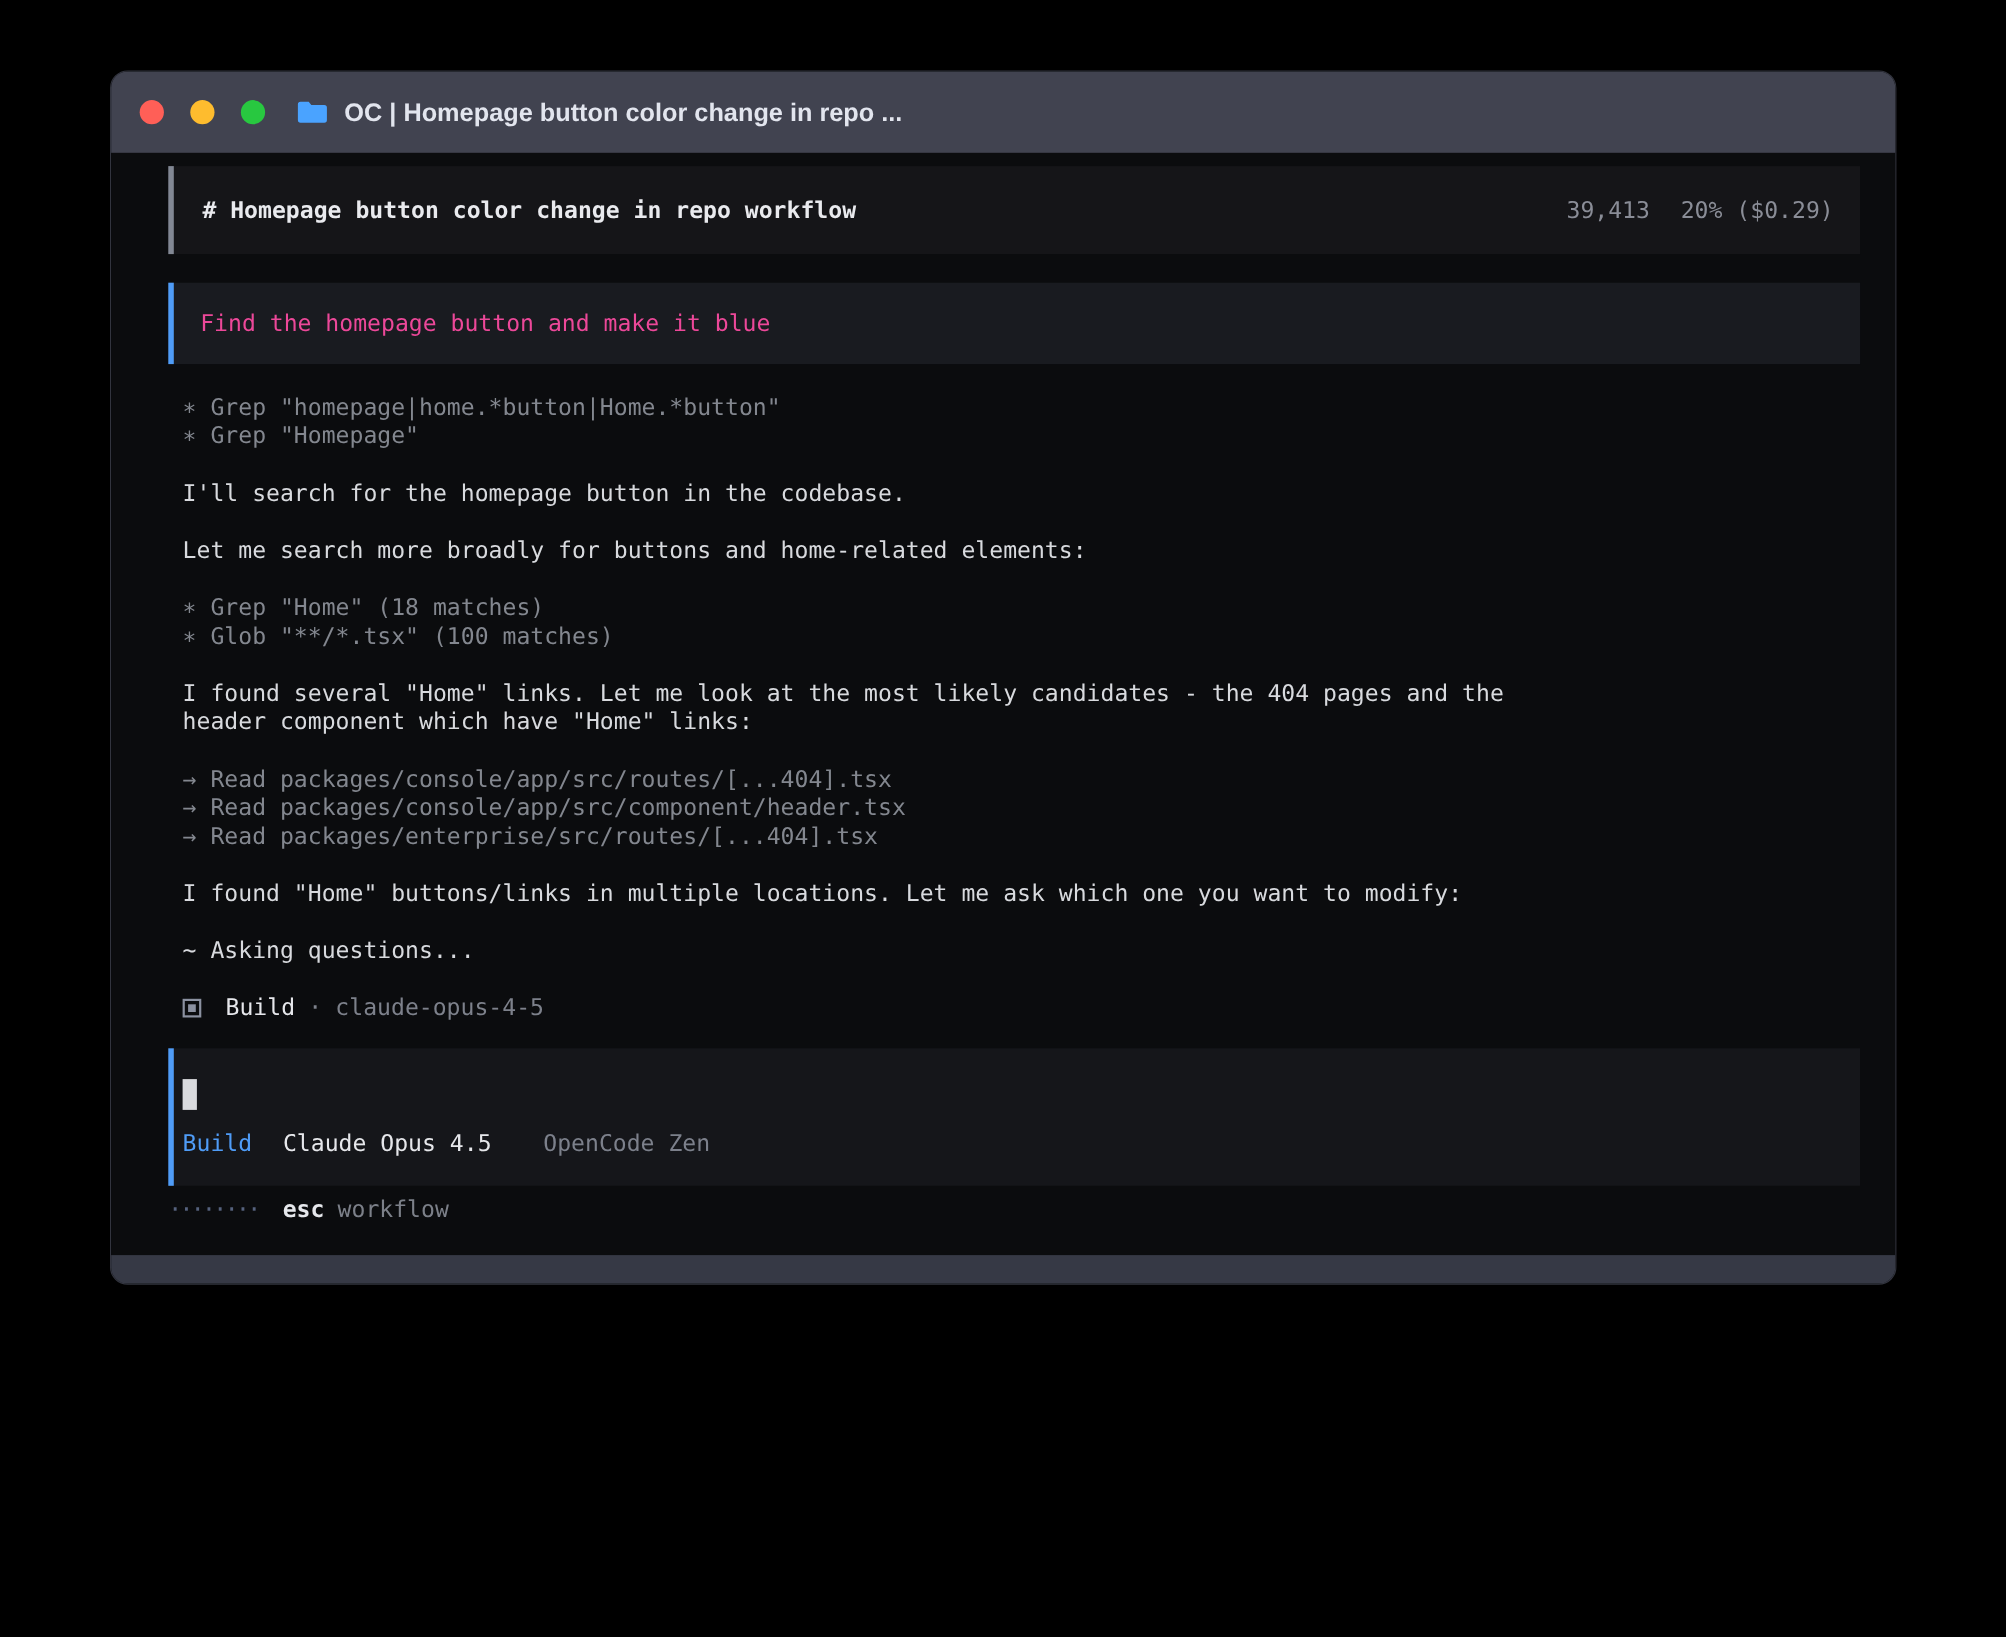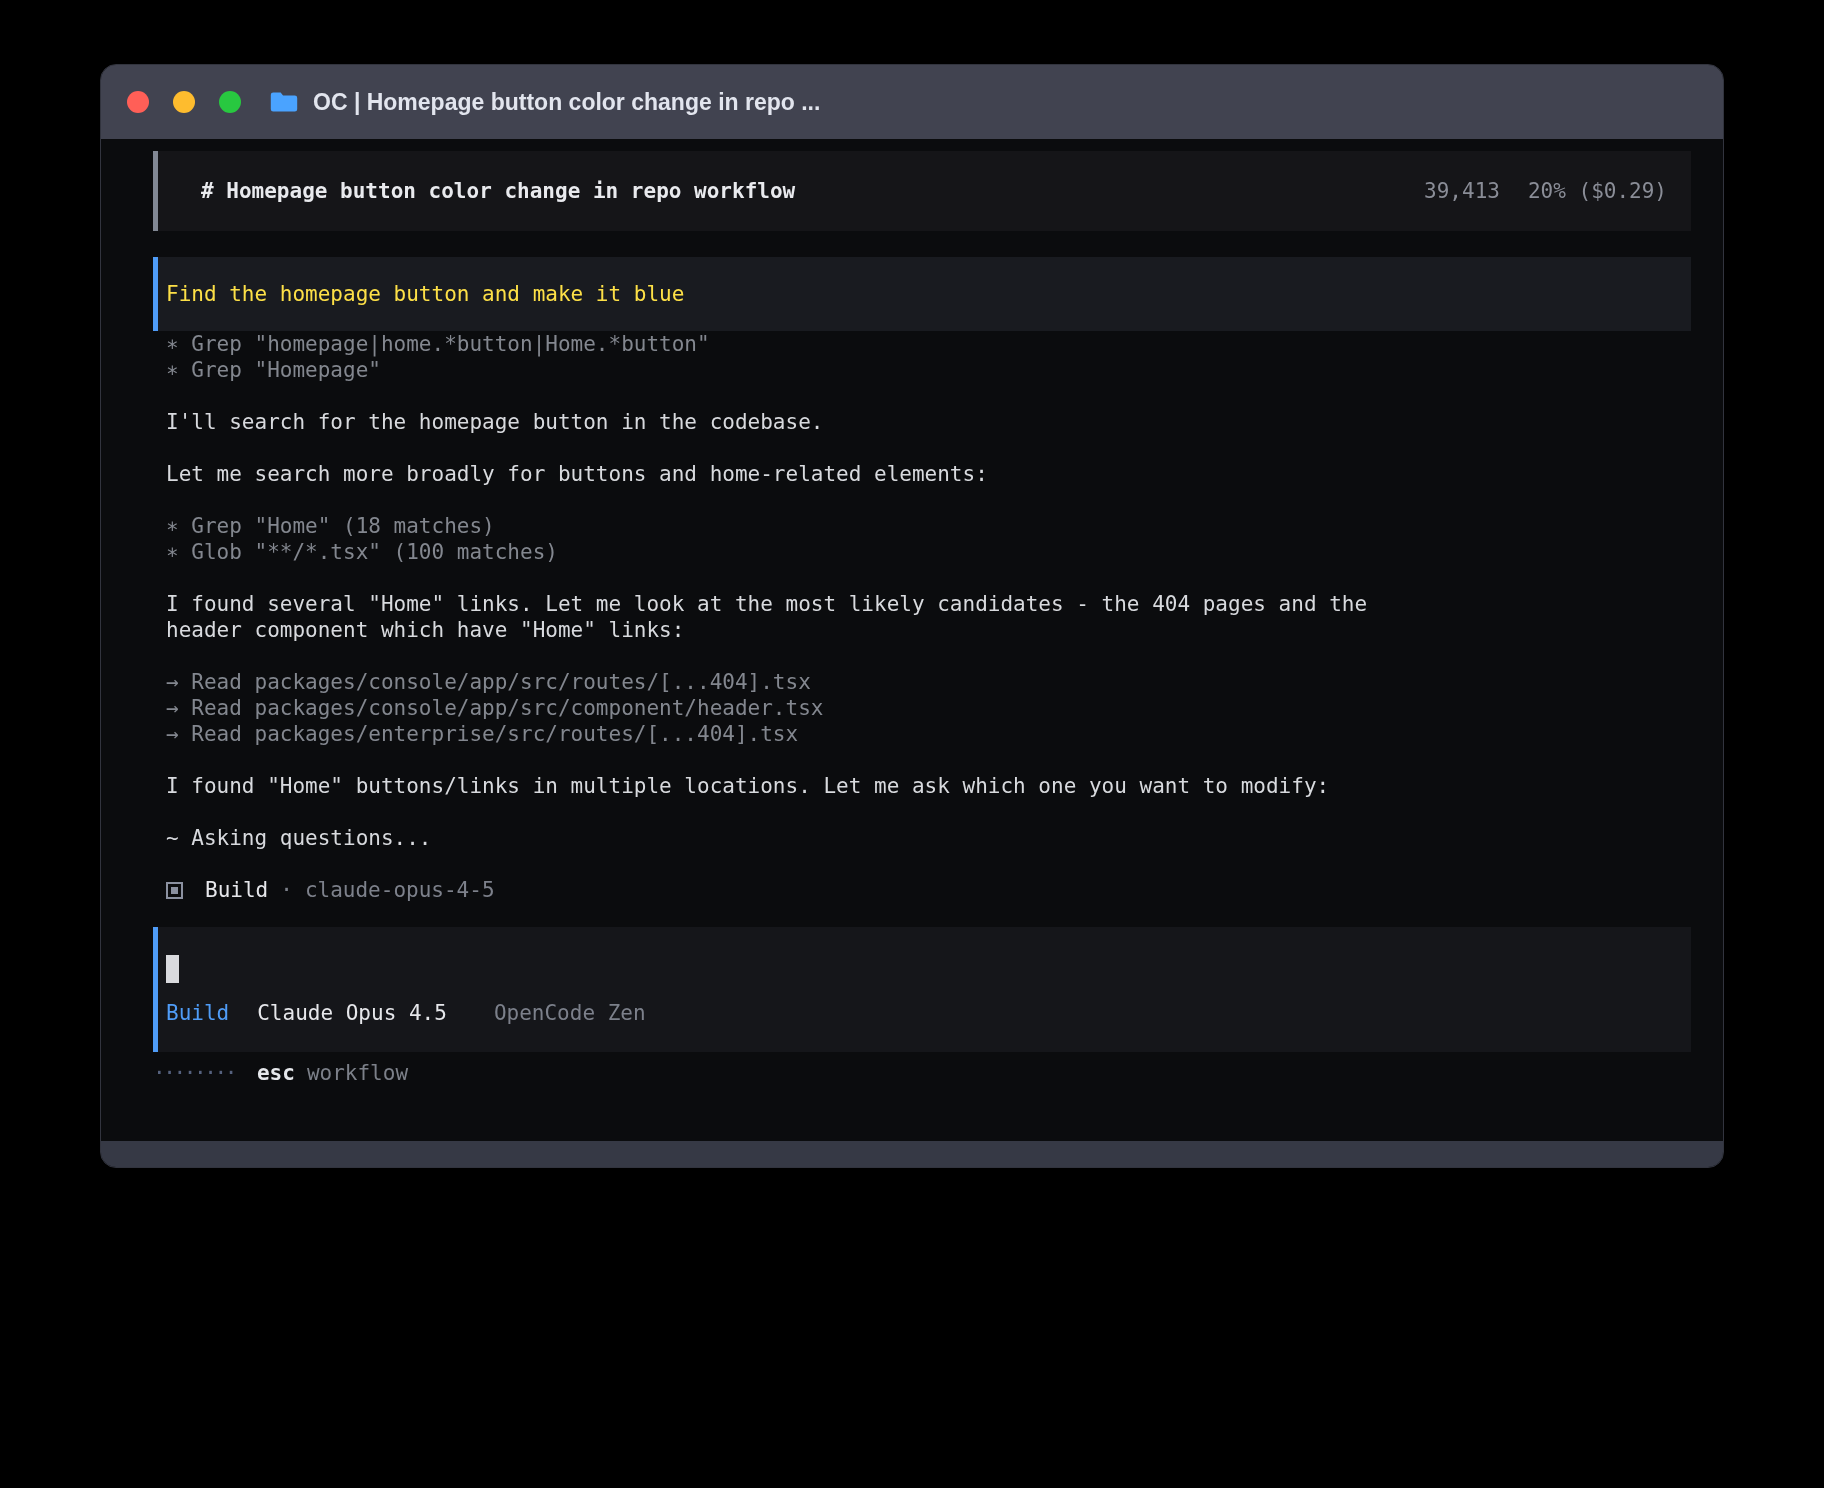--- a/index.html
+++ b/index.html
@@ -42,33 +42,34 @@
     padding: 12px 32px 0 52px;
     display: flex; flex-direction: column;
     overflow: hidden;
     font-size: 21px; line-height: 26px;
     color: #d8dade;
   }
 
   .header-block {
     background: #151518;
     border-left: 5px solid #828894;
-    padding: 27px 24px 27px 43px;
+    padding: 27px 24px 27px 26px;
     display: flex; justify-content: space-between; align-items: flex-start;
     margin-bottom: 26px;
   }
   .hb-title { font-weight: 700; color: #e9eaee; white-space: nowrap; }
   .hb-stats { color: #8a8d97; white-space: nowrap; }
   .hb-stats .hb-cost { margin-left: 28px; }
 
   .user-block {
     background: #191b20;
     border-left: 5px solid #4f9cf7;
-    padding: 24px 24px 24px 8px;
-    color: #fde047;
+    padding: 24px 24px 24px 24px;
+    margin-bottom: 26px;
+    color: #ec4899;
   }
 
   .conv { padding-left: 13px; max-width: 100ch; }
   .para { margin-bottom: 26px; }
   .ln { white-space: pre-wrap; }
   .ln.assistant { color: #d8dade; }
   .ln.tool { color: #83878f; }
 
   .agent-line { display: flex; align-items: center; }
   .agent-icon {

